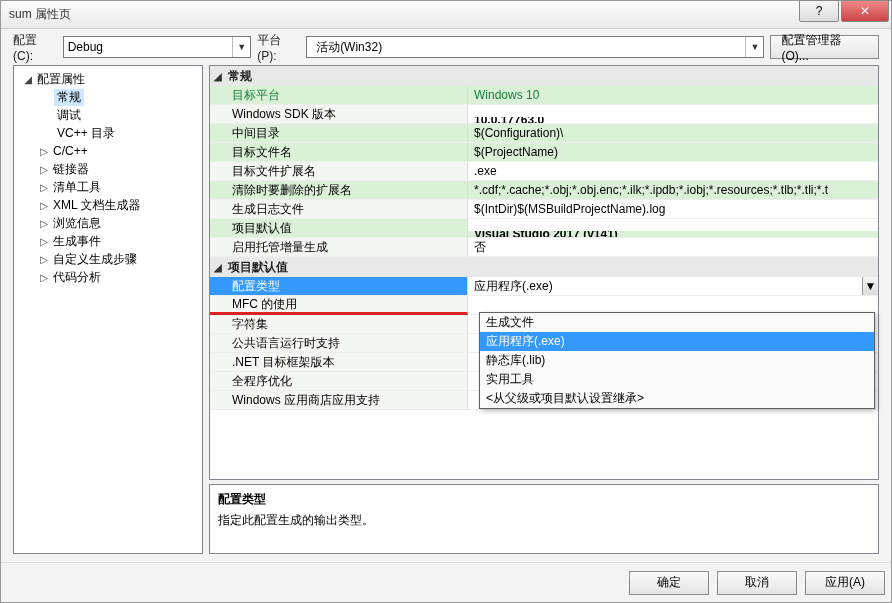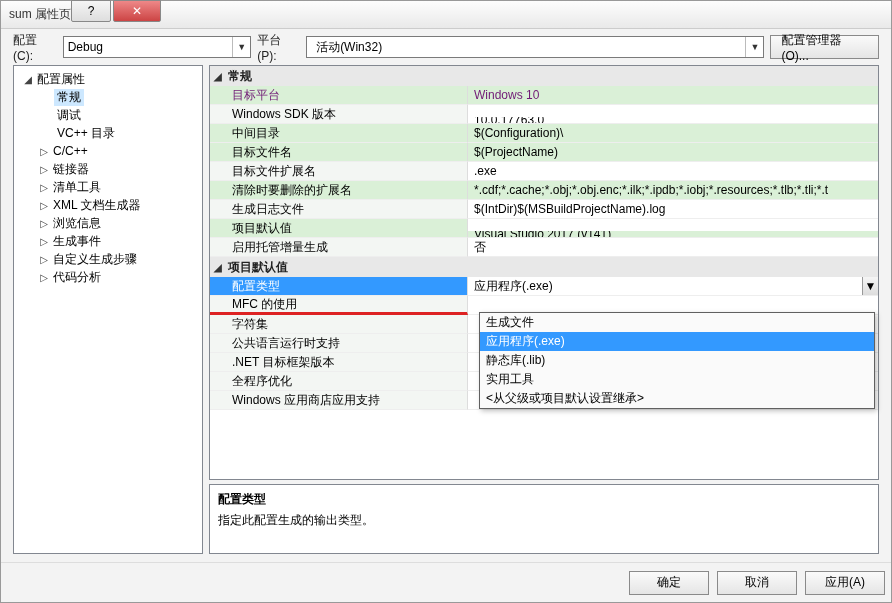--- a/index.html
+++ b/index.html
@@ -1,18 +1,18 @@
 <!DOCTYPE html>
 <html><head>
 <meta charset="utf-8">
 <style>
 * { margin: 0; padding: 0; box-sizing: border-box; font-family: "Microsoft YaHei", "Segoe UI", Tahoma, sans-serif; font-size: 12px; }
 body { background: #f0f0f0; }
 .window { width: 892px; height: 603px; background: #f3f3f3; display: flex; flex-direction: column; border: 1px solid #999; position: relative; }
-.titlebar { height: 28px; background: linear-gradient(#fdfdfd, #e9e9e9); display: flex; align-items: center; justify-content: flex-start; padding-left: 8px; border-bottom: 1px solid #ccc; }
+.titlebar { height: 28px; background: linear-gradient(#fdfdfd, #e9e9e9); display: flex; align-items: center; justify-content: space-between; padding-left: 8px; border-bottom: 1px solid #ccc; }
 .titlebar-text { color: #333; }
 .titlebar-btns { display: flex; height: 100%; }
 .tb-btn { width: 40px; height: 22px; border: 1px solid #888; background: linear-gradient(#f5f5f5,#dedede); display: flex; align-items: center; justify-content: center; margin-top:-1px; border-radius:0 0 2px 2px; margin-right:2px;}
 .tb-close { background: linear-gradient(#e88, #c44); color:#fff; width:48px; }
 .toolbar { height: 36px; display: flex; align-items: center; gap: 6px; padding: 0 12px; }
 .label { color: #222; }
 .combo { height: 22px; background: #fff; border: 1px solid #7a7a7a; display: flex; align-items: center; justify-content: space-between; padding: 0 4px; }
 .combo .arrow { font-size: 9px; color: #333; padding-left:4px; border-left:1px solid #bbb; margin-left:4px; height:100%; display:flex; align-items:center;}
 .config-combo { width: 190px; }
 .platform-combo { width: 462px; padding-left: 9px; }
@@ -27,22 +27,22 @@
 .tree-root { font-weight: normal; }
 .indent1 { padding-left: 22px; }
 .indent2 { padding-left: 38px; }
 .rightpane { flex: 1; display: flex; flex-direction: column; gap:4px; overflow:hidden;}
 .propgrid { flex: 1; background: #fff; border: 1px solid #828790; overflow: auto; }
 .group-header { background: #e8e8e8; height: 20px; display: flex; align-items: center; padding-left: 4px; font-weight: bold; color: #222; }
 .group-header .gtoggle { width: 14px; font-size: 10px; color:#333; }
 .prop-row { display: flex; height: 19px; align-items: stretch; }
 .prop-name { width: 258px; padding-left: 22px; display: flex; align-items: center; background:#f3f6f3; border-bottom:1px solid #eee; border-right:1px solid #ddd; overflow:hidden; white-space:nowrap;}
 .prop-val { flex: 1; padding-left: 6px; display: flex; align-items: center; background:#fff; border-bottom:1px solid #eee; overflow:hidden; white-space:nowrap;}
-.prop-val.bold { font-weight: normal; margin-top: 12px; }
-.row-disabled .prop-name, .row-disabled .prop-val { color: #701a75; }
+.prop-val.bold { font-weight: bold; margin-top: 12px; }
+.row-disabled .prop-name, .row-disabled .prop-val { color: #15803d; }
 .row-green .prop-name { background: #daf0d7; }
 .row-green .prop-val { background: #daf0d7; }
 .row-selected .prop-name { background: #3399ff; color: #fff; }
 .row-selected .prop-val { background: #fff; }
 .row-red-under { border-bottom: 3px solid #d22; }
 .drop-val-btn { margin-left:auto; width:16px; height:100%; background:linear-gradient(#f5f5f5,#ddd); border-left:1px solid #999; display:flex; align-items:center; justify-content:center; font-size:9px;}
 .dropdown-list { position: absolute; right: 16px; top: 311px; width: 396px; background: #fafafa; border: 1px solid #606060; box-shadow: 2px 2px 5px rgba(0,0,0,0.25); z-index:10; }
 .dd-item { height: 19px; display: flex; align-items: center; padding-left: 6px; cursor:default; }
 .dd-sel { background: #3399ff; color: #fff; }
 .red-box { position:absolute; border:3px solid #d22; pointer-events:none; }

